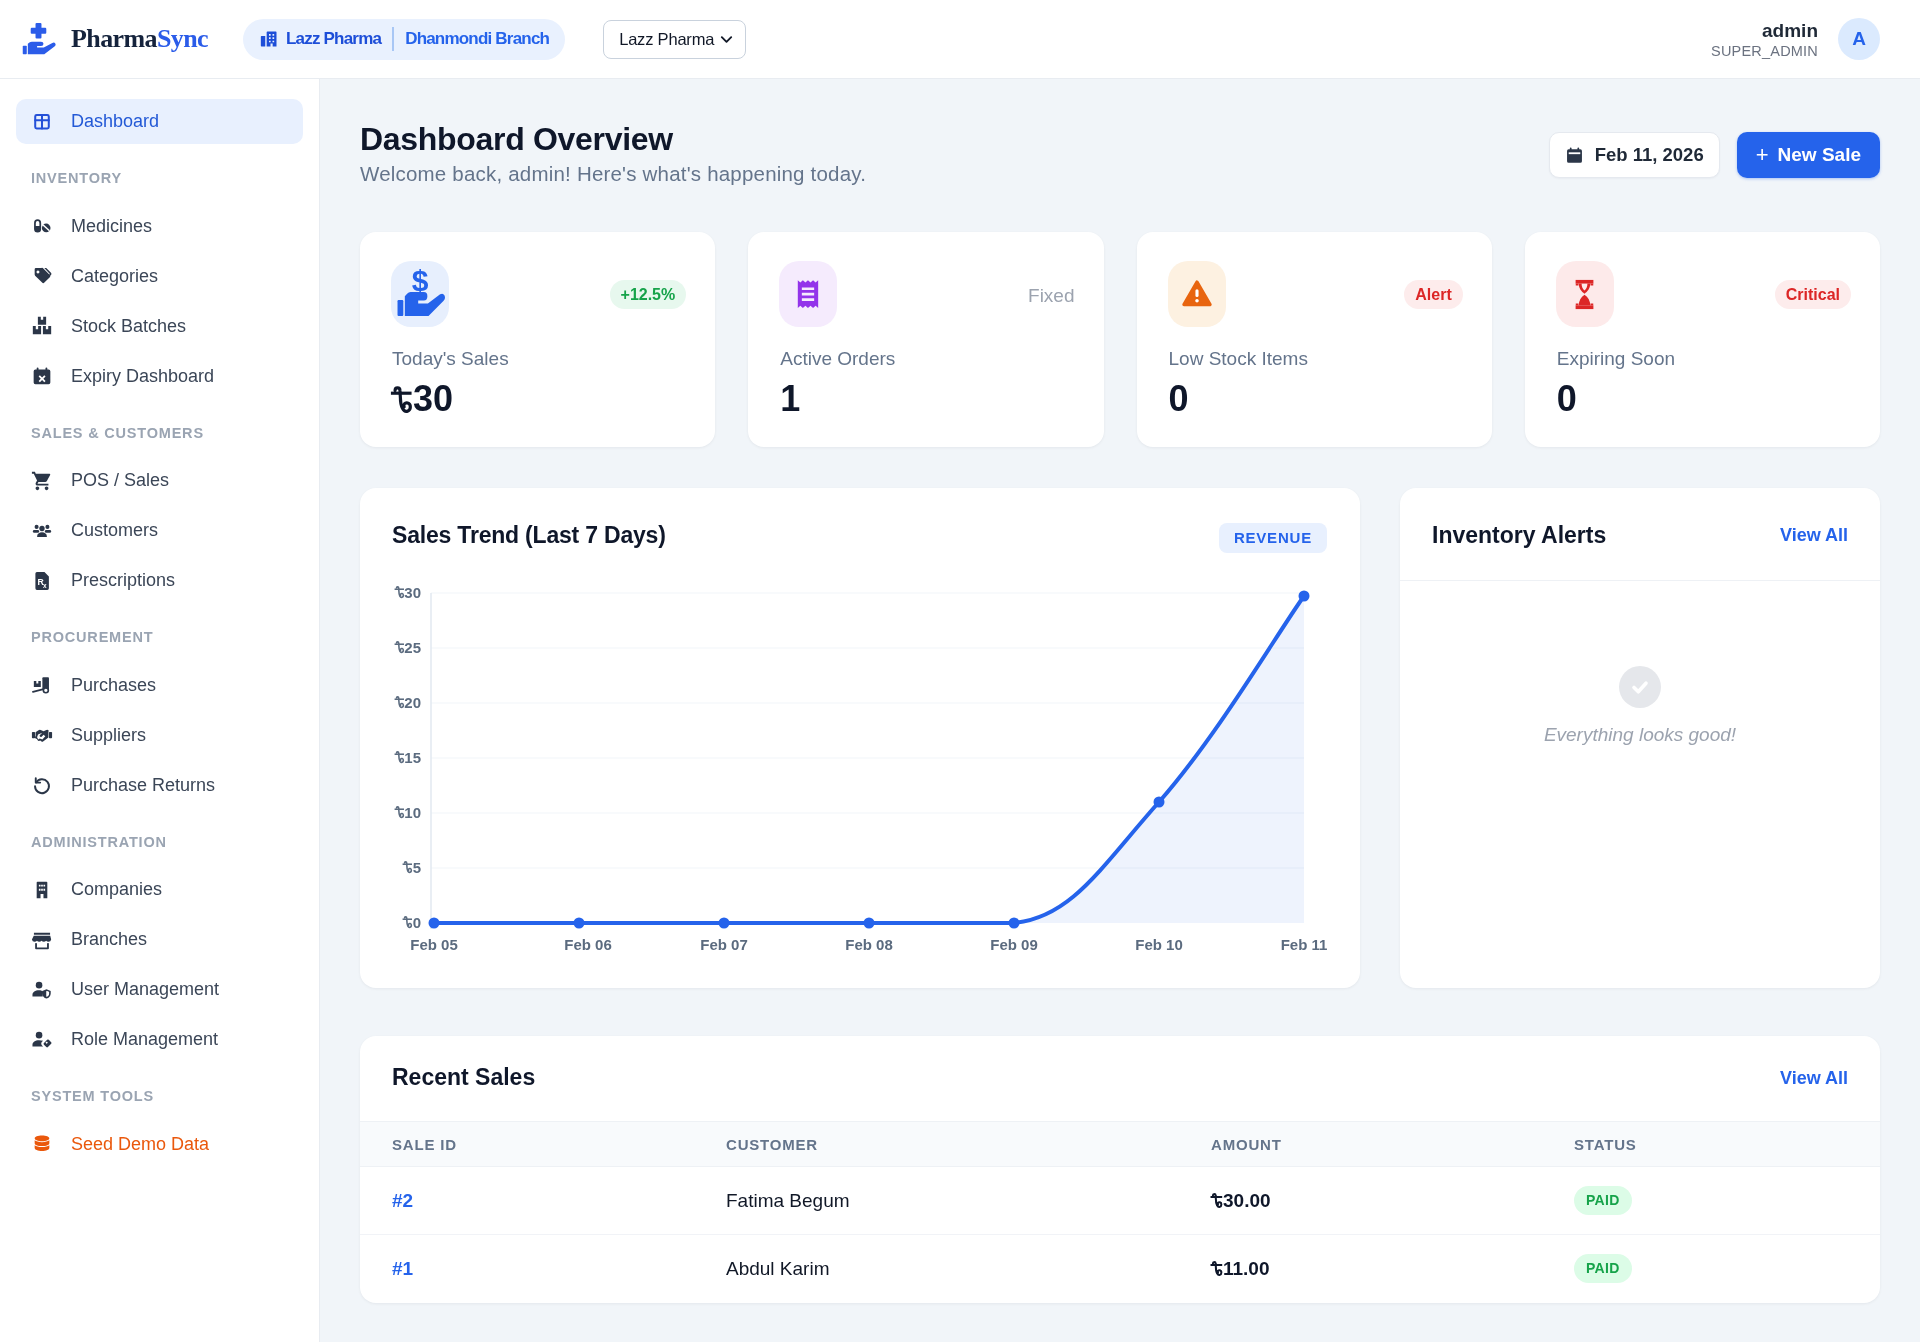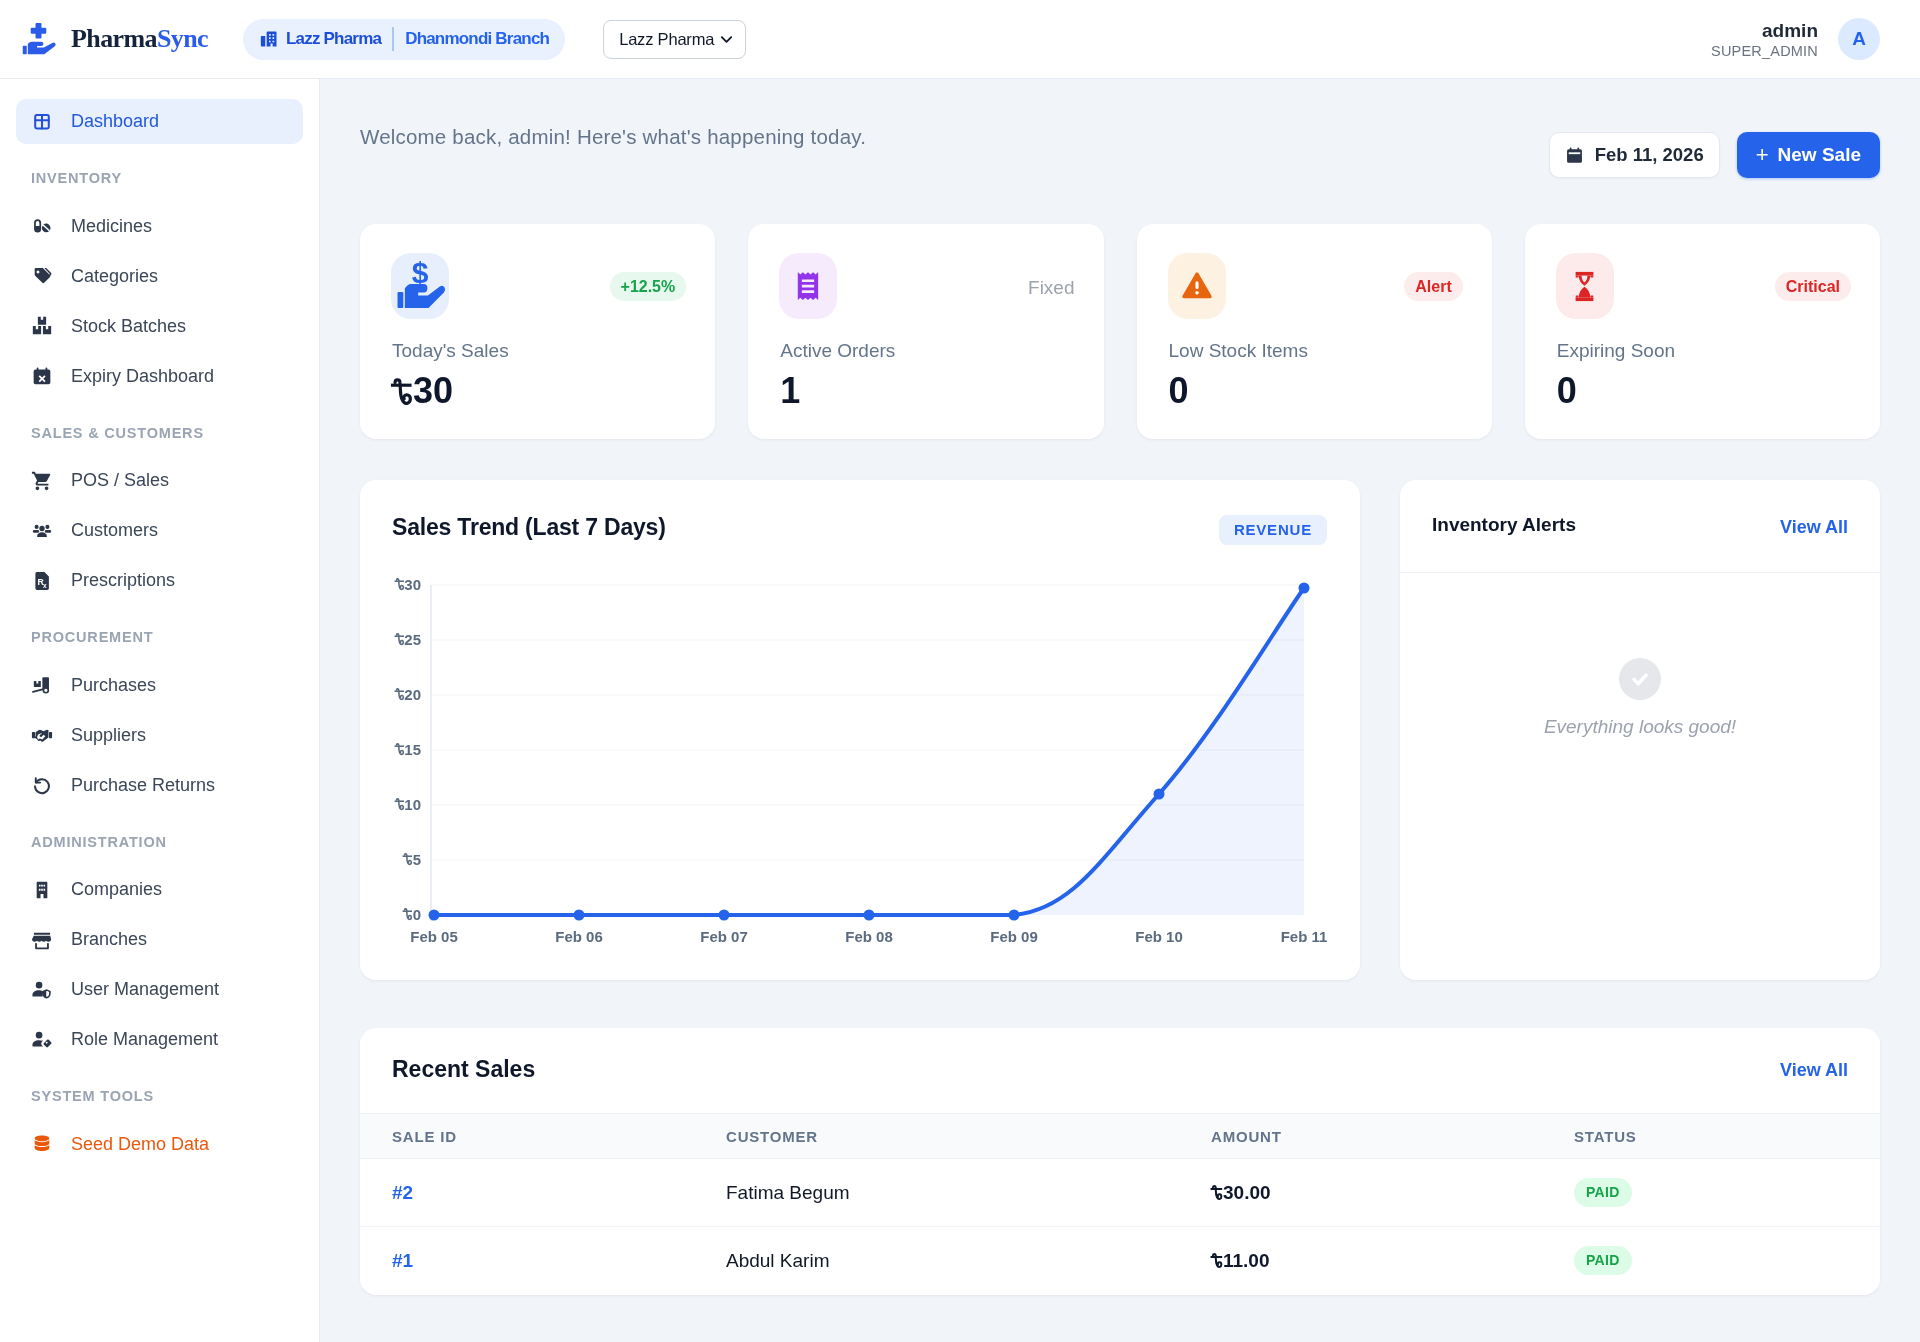--- a/index.html
+++ b/index.html
@@ -50,21 +50,21 @@
 .scard .stt { position:absolute; left:32px; top:116px; font-size:19px; color:#64748b; }
 .scard .sv { position:absolute; left:32px; top:146px; font-size:36px; font-weight:bold; color:#0f172a; }
 .row2 { display:flex; gap:40px; margin-top:41px; }
 .chart-card { position:relative; width:1000px; height:500px; background:#fff; border-radius:16px; box-shadow:0 1px 3px rgba(16,24,40,.06);padding-left:28px; }
 .cc-title { position:absolute; left:32px; top:34px; font-size:23px; font-weight:bold; color:#0f172a; letter-spacing:-0.2px; }
 .cc-badge { position:absolute; right:33px; top:35px; height:30px; line-height:30px; background:#e8f0fe; color:#2563eb; border-radius:8px; padding:0 15px; font-size:15px; font-weight:bold; letter-spacing:0.8px; }
 .ylab { position:absolute; display:flex; align-items:center; justify-content:flex-end; width:50px; font-size:15px; font-weight:bold; color:#5b6b7f; }
 .xlab { position:absolute; width:80px; text-align:center; font-size:15px; font-weight:bold; color:#5b6b7f; }
 .alerts-card { position:relative; width:480px; height:500px; background:#fff; border-radius:16px; box-shadow:0 1px 3px rgba(16,24,40,.06); }
 .ac-head { height:93px; border-bottom:1px solid #eef1f5; position:relative; }
-.ac-title { position:absolute; left:32px; top:34px; font-size:19px; font-weight:bold; color:#0f172a; }
+.ac-title { position:absolute; left:32px; top:34px; font-size:23px; font-weight:bold; color:#0f172a; }
 .view-all { position:absolute; right:32px; top:37px; font-size:18px; font-weight:600; color:#2563eb; }
 .ac-check { position:absolute; left:50%; top:178px; transform:translateX(-50%); width:42px; height:42px; border-radius:50%; background:#e5e7eb; display:flex; align-items:center; justify-content:center; }
 .ac-msg { position:absolute; left:0; right:0; top:236px; text-align:center; font-style:italic; font-size:19px; color:#9ca3af; }
 .sales-card { position:relative; margin-top:48px; background:#fff; border-radius:16px; box-shadow:0 1px 3px rgba(16,24,40,.06); overflow:hidden; }
 .sc-head { height:85px; position:relative; }
 .sc-title { position:absolute; left:32px; top:28px; font-size:23px; font-weight:bold; color:#0f172a; }
 .sc-view { position:absolute; right:32px; top:32px; font-size:18px; font-weight:600; color:#2563eb; }
 table.sales { width:100%; border-collapse:collapse; }
 table.sales th { height:45px; padding-left:32px; background:#f8fafc; border-top:1px solid #eef1f5; border-bottom:1px solid #eef1f5; font-size:15px; font-weight:bold; color:#64748b; letter-spacing:0.8px; text-align:left; padding:0; }
 table.sales td { height:68px; border-bottom:1px solid #f1f3f7; padding:0; font-size:19px; color:#111827; }
@@ -212,20 +212,21 @@
         <g class="ic-o">
           <path d="M12,2.6 c4.6,0 8,1.4 8,3.2 0,1.8 -3.4,3.2 -8,3.2 -4.6,0 -8,-1.4 -8,-3.2 0,-1.8 3.4,-3.2 8,-3.2 z"></path>
           <path d="M4,8 c1.5,1.3 4.5,2 8,2 s6.5,-0.7 8,-2 v3.1 c0,1.8 -3.4,3.2 -8,3.2 -4.6,0 -8,-1.4 -8,-3.2 z"></path>
           <path d="M4,13.3 c1.5,1.3 4.5,2 8,2 s6.5,-0.7 8,-2 v3.1 c0,1.8 -3.4,3.2 -8,3.2 -4.6,0 -8,-1.4 -8,-3.2 z"></path>
         </g>
       </svg>Seed Demo Data</div>
 </div>
 <div class="main">
   <div class="head-row">
     <div>
+      <h1>Dashboard Overview</h1>
       <div class="sub">Welcome back, admin! Here's what's happening today.</div>
     </div>
     <div class="head-actions">
       <div class="date-chip"><svg viewBox="0 0 24 24" fill="#2b3648">
             <path d="M7.2,1.8 a1.1,1.1 0 0 1 1.1,1.1 V4.2 h7.4 V2.9 a1.1,1.1 0 0 1 2.2,0 V4.2 h1.5 A2,2 0 0 1 21.4,6.2 v13 a2,2 0 0 1 -2,2 H4.6 a2,2 0 0 1 -2,-2 v-13 a2,2 0 0 1 2,-2 h1.5 V2.9 a1.1,1.1 0 0 1 1.1,-1.1 z"></path>
             <rect x="4.7" y="8" width="14.6" height="2.3" fill="#fff"></rect>
           </svg>Feb 11, 2026</div>
       <div class="btn-new"><span class="plus">+</span>New Sale</div>
     </div>
   </div>
@@ -328,21 +329,21 @@
       <div class="ylab" style="left:11px;top:316px"><svg class="tks" viewBox="0 0 21.5 33">
             <use href="#taka"></use>
           </svg>10</div>
       <div class="ylab" style="left:11px;top:371px"><svg class="tks" viewBox="0 0 21.5 33">
             <use href="#taka"></use>
           </svg>5</div>
       <div class="ylab" style="left:11px;top:426px"><svg class="tks" viewBox="0 0 21.5 33">
             <use href="#taka"></use>
           </svg>0</div>
       <div class="xlab" style="left:34px;top:448px">Feb 05</div>
-      <div class="xlab" style="left:179px;top:448px">Feb 06</div>
+      <div class="xlab" style="left:188px;top:448px">Feb 06</div>
       <div class="xlab" style="left:324px;top:448px">Feb 07</div>
       <div class="xlab" style="left:469px;top:448px">Feb 08</div>
       <div class="xlab" style="left:614px;top:448px">Feb 09</div>
       <div class="xlab" style="left:759px;top:448px">Feb 10</div>
       <div class="xlab" style="left:904px;top:448px">Feb 11</div>
     </div>
     <div class="alerts-card">
       <div class="ac-head">
           <div class="ac-title">Inventory Alerts</div>
           <div class="view-all">View All</div>

